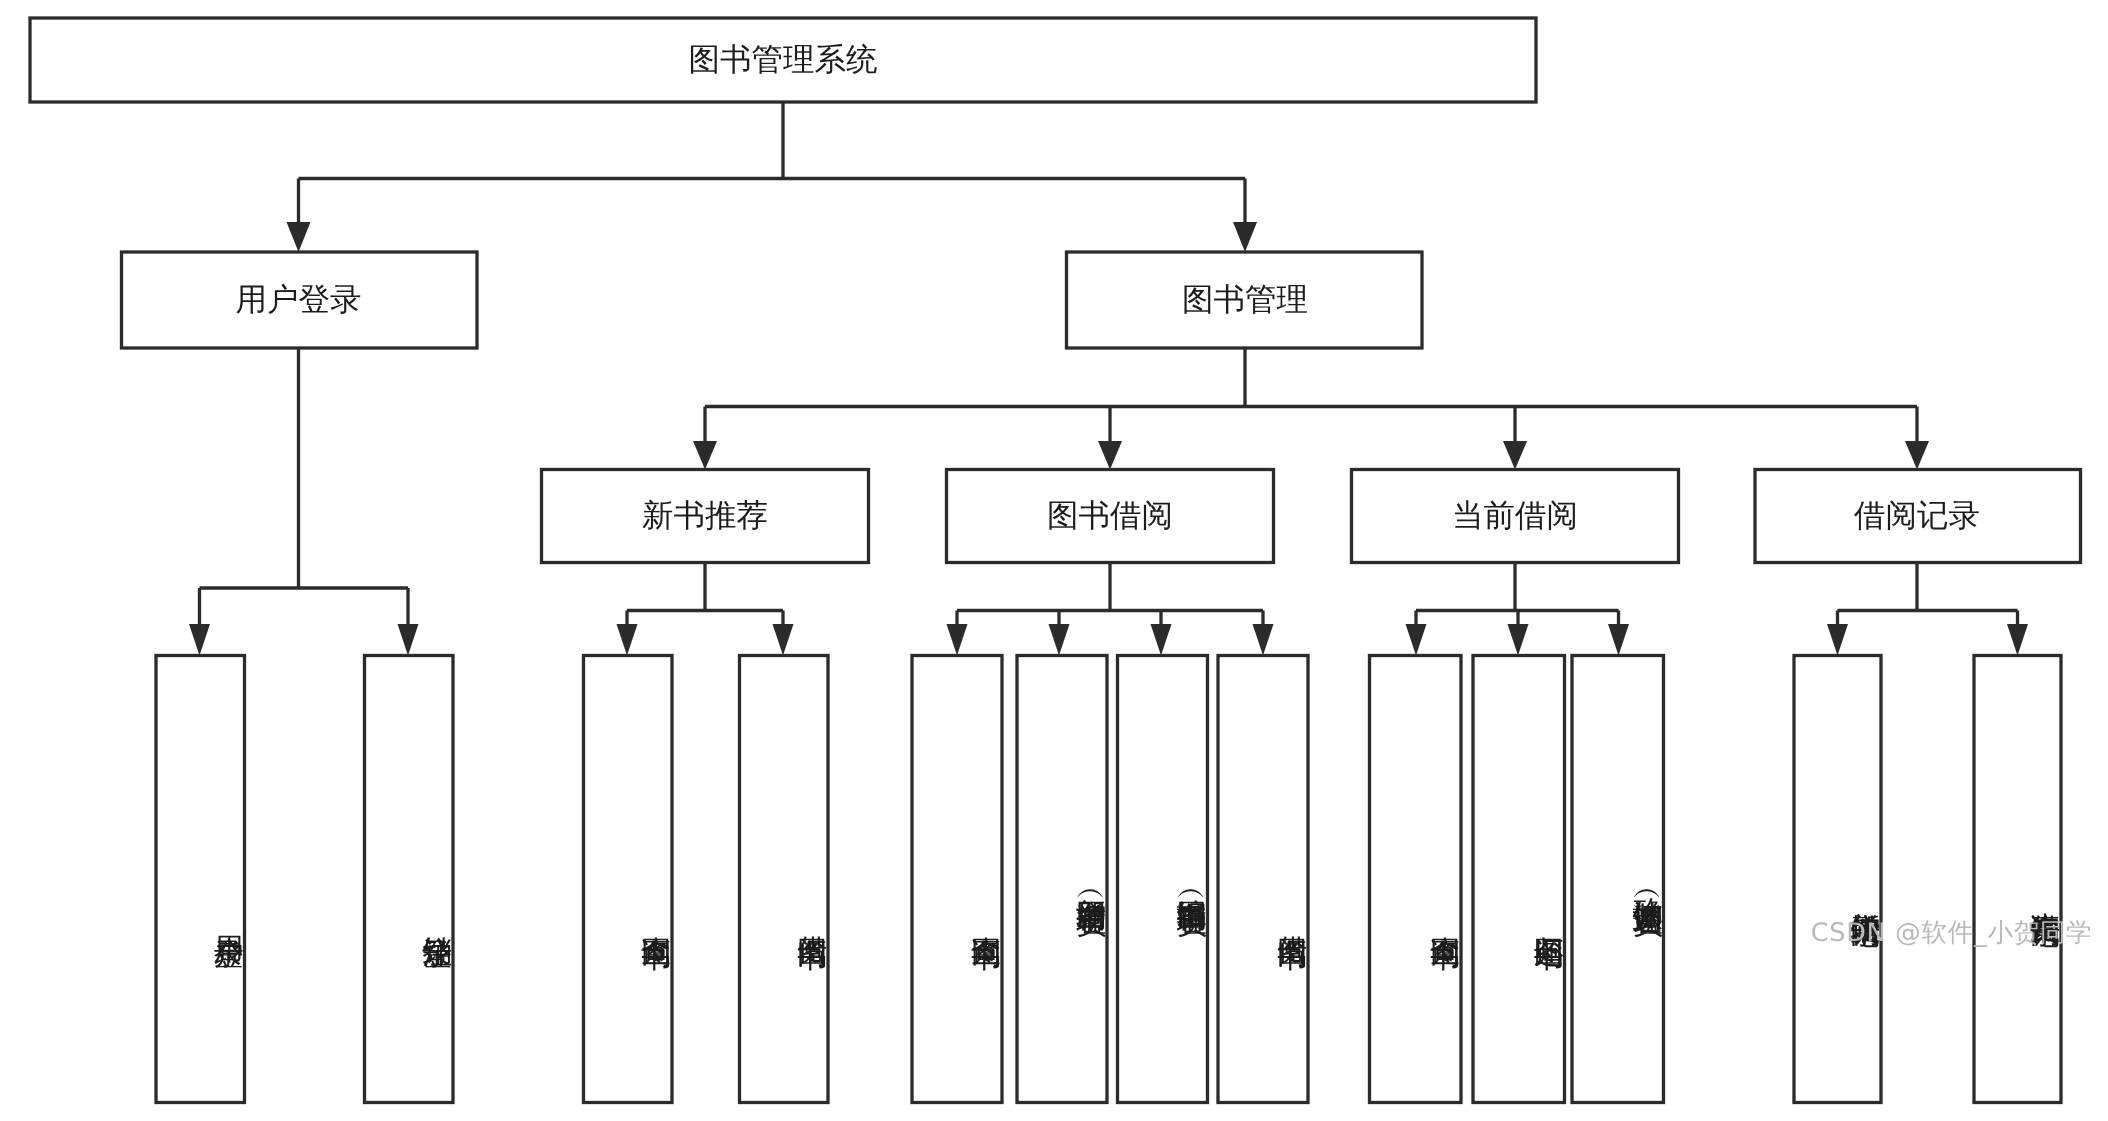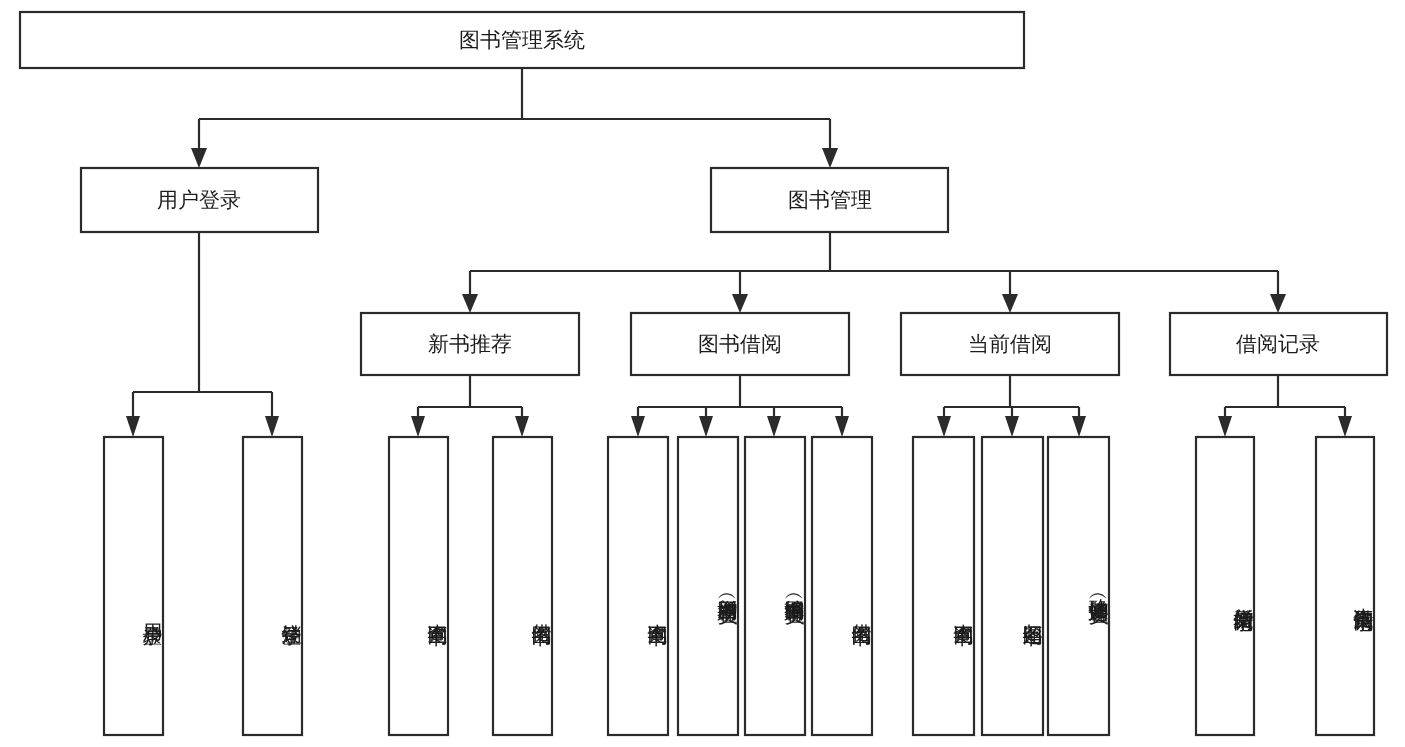--- a/index.html
+++ b/index.html
@@ -209,14 +209,15 @@
   <div class="node-label-v" style="left:745px; top:442px; width:60px; height:290px;">编辑图书（管理员）</div>
   <div class="node-label-v" style="left:812px; top:495px; width:60px; height:230px;">借阅图书</div>
 
   <div class="node-label-v" style="left:913px; top:495px; width:61px; height:230px;">查询图书</div>
   <div class="node-label-v" style="left:982px; top:495px; width:61px; height:230px;">归还图书</div>
   <div class="node-label-v" style="left:1048px; top:442px; width:61px; height:290px;">确认归还（管理员）</div>
 
   <div class="node-label-v" style="left:1196px; top:460px; width:58px; height:270px;">新增借阅记录</div>
   <div class="node-label-v" style="left:1316px; top:460px; width:58px; height:270px;">查询借阅记录</div>
 
+  <div class="watermark">CSDN @软件_小贺同学</div>
 
 </div>
 
 </body></html>

